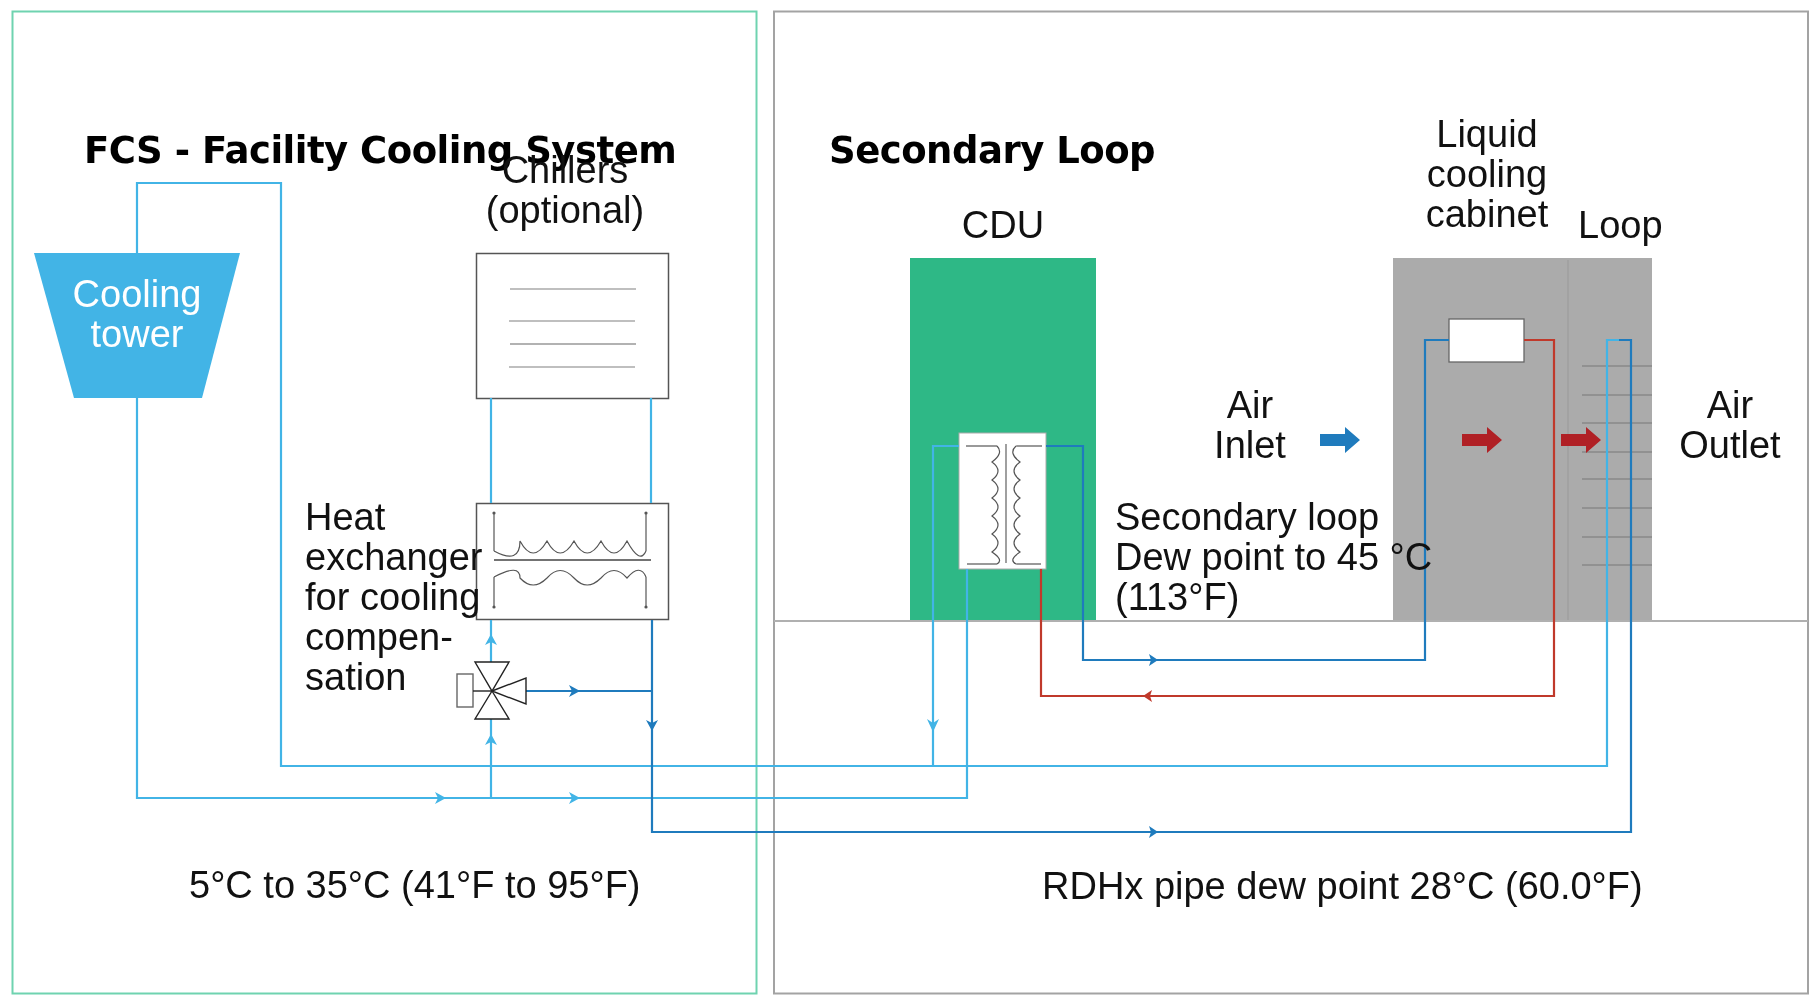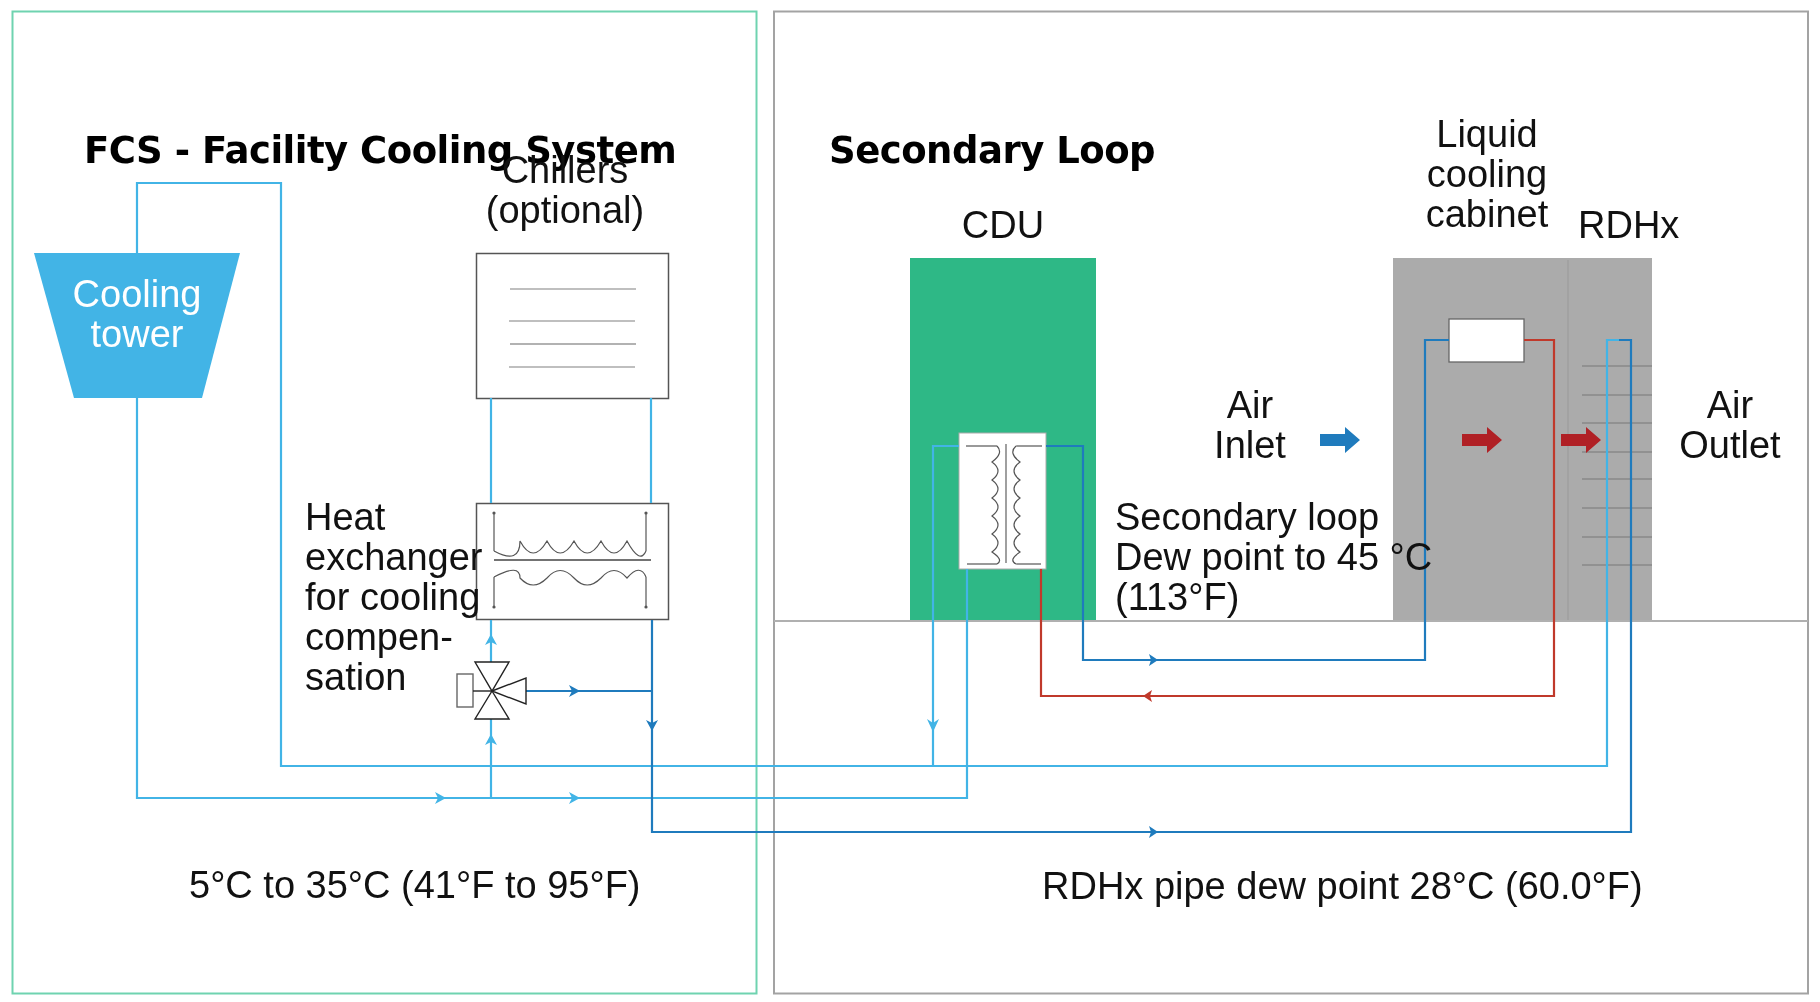--- a/index.html
+++ b/index.html
@@ -144,21 +144,21 @@
 exchanger
 for cooling
 compen-
 sation</div>
 <div class="label" style="left:189px; top:820px;margin-top:45px;">5°C to 35°C (41°F to 95°F)</div>
 
 <div class="label center" style="left:943px; top:205px; width:120px;">CDU</div>
 <div class="label center" style="left:1407px; top:114px; width:160px;">Liquid
 cooling
 cabinet</div>
-<div class="label" style="left:1578px; top:205px;">RDHx</div>
+<div class="label" style="left:1578px; top:205px;">Loop</div>
 <div class="label center" style="left:1200px; top:385px; width:100px;">Air
 Inlet</div>
 <div class="label center" style="left:1675px; top:385px; width:110px;">Air
 Outlet</div>
 <div class="label" style="left:1115px; top:497px;">Secondary loop
 Dew point to 45 °C
 (113°F)</div>
 <div class="label" style="left:1042px; top:866px;">RDHx pipe dew point 28°C (60.0°F)</div>
 
 </body></html>

